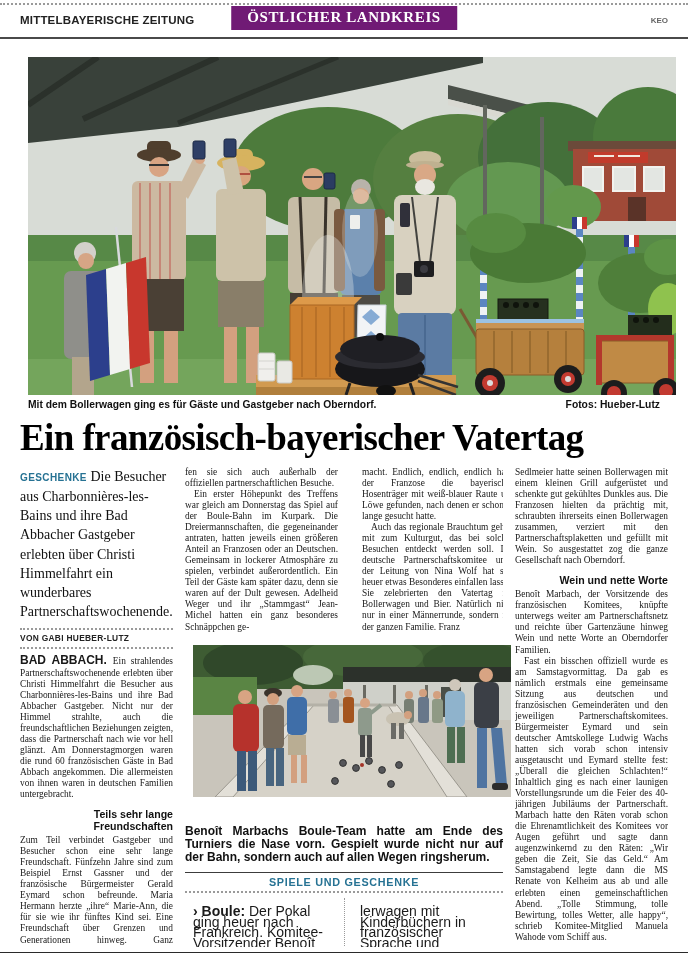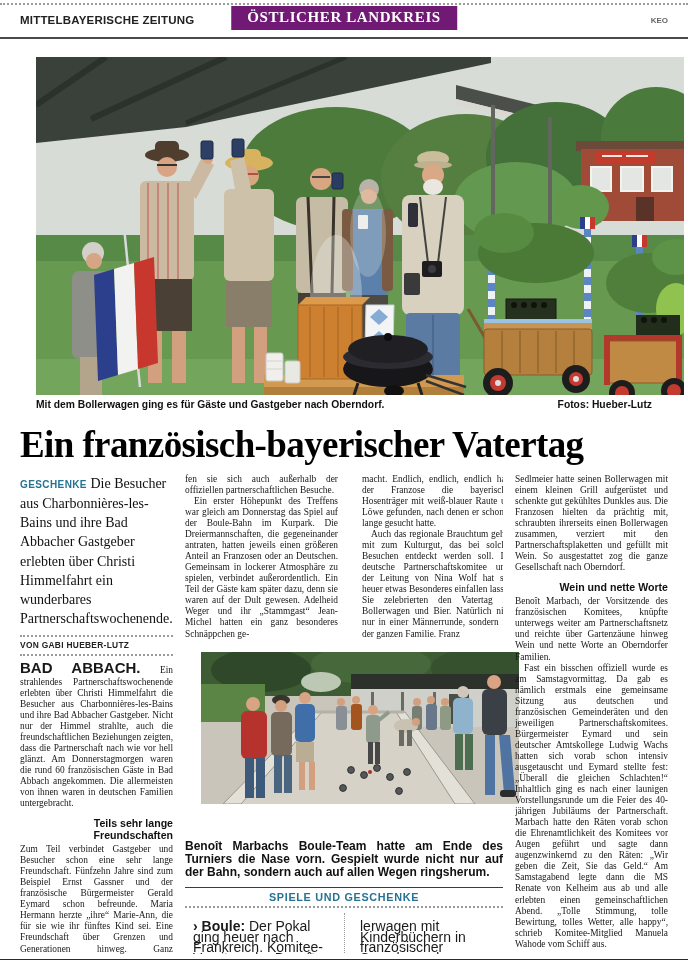--- a/index.html
+++ b/index.html
@@ -5,41 +5,41 @@
   html,body{margin:0;padding:0;background:#ffffff;}
   body{width:688px;height:960px;overflow:hidden;font-family:"Liberation Sans",sans-serif;color:#151515;-webkit-font-smoothing:antialiased;}
   .page{padding:0 20px;position:relative;}
   .dotted-top{margin:3px -20px 0;border-top:2px dotted #9a9a9a;height:0;}
   .masthead-row{position:relative;height:30px;display:flex;align-items:center;}
   .paper-name{font-size:11.5px;font-weight:bold;letter-spacing:.2px;color:#222;}
   .section-banner{position:absolute;left:50%;transform:translateX(-50%);top:1px;background:#701a75;color:#fff;font-family:"Liberation Serif",serif;font-weight:bold;font-size:15px;letter-spacing:.6px;padding:3px 16px 4px;white-space:nowrap;}
   .page-code{margin-left:auto;font-size:8px;color:#666;font-weight:bold;}
   .masthead-rule{margin:2px -20px 0;border-top:2px solid #4a4a4a;height:0;}
 
-  figure{margin:16px;}
+  figure{margin:8px;}
   .top-figure{margin-top:18px;}
   .top-figure svg,.mid-figure svg{display:block;}
   .caption-row{display:flex;justify-content:space-between;gap:20px;padding-top:4px;font-size:10.3px;font-weight:bold;color:#111;}
 
   h1.headline{font-family:"Liberation Serif",serif;font-weight:bold;font-size:37px;letter-spacing:-.6px;line-height:1.05;margin:9px 0 9px;color:#000000;}
 
   .article-body{display:flex;gap:12px;height:480px;overflow:hidden;}
   .col{width:153px;flex:0 0 153px;overflow:hidden;}
   .mid-wrap{width:318px;flex:0 0 318px;}
   .mid-cols{display:flex;gap:24px;height:176px;overflow:hidden;}
   .mid-cols .mcol{width:153px;flex:0 0 153px;overflow:hidden;}
 
   .lead{font-family:"Liberation Serif",serif;font-size:14px;line-height:19.2px;margin:0;color:#101010;}
   .kicker{font-family:"Liberation Sans",sans-serif;font-weight:bold;font-size:10px;letter-spacing:.4px;color:#267293;}
   .byline-block{border-top:2px dotted #9a9a9a;border-bottom:2px dotted #9a9a9a;margin:7px 0 6px;padding:3px 0 4px;}
   .byline{font-size:8.4px;font-weight:bold;letter-spacing:.3px;color:#222;}
 
   .para{font-family:"Liberation Serif",serif;font-size:9.4px;line-height:11.05px;text-align:justify;margin:0;color:#181818;}
   .para.indent{text-indent:9px;}
-  .para .lead-in{font-family:"Liberation Sans",sans-serif;font-weight:bold;font-size:15px;}
+  .para .lead-in{font-family:"Liberation Sans",sans-serif;font-weight:bold;font-size:12px;}
   .subhead{font-family:"Liberation Sans",sans-serif;font-weight:bold;font-size:10.6px;margin:8px 0 3px;color:#111;text-align:right;}
 
   .mid-figure{margin-top:2px;}
   .mid-caption{font-weight:bold;font-size:12px;line-height:13px;text-align:justify;padding-top:20px;color:#111;}
 
   .info-box{margin-top:8px;border-top:1.5px solid #3c3c3c;}
   .box-title{text-align:center;color:#267293;font-weight:bold;font-size:10.8px;letter-spacing:.7px;padding:3px 0 3px;border-bottom:2px dotted #9a9a9a;}
   .box-cols{display:flex;padding-top:5px;}
   .box-col{width:50%;box-sizing:border-box;padding-right:7px;}
   .box-col + .box-col{border-left:1.5px dotted #9a9a9a;padding-left:7px;padding-right:0;}

